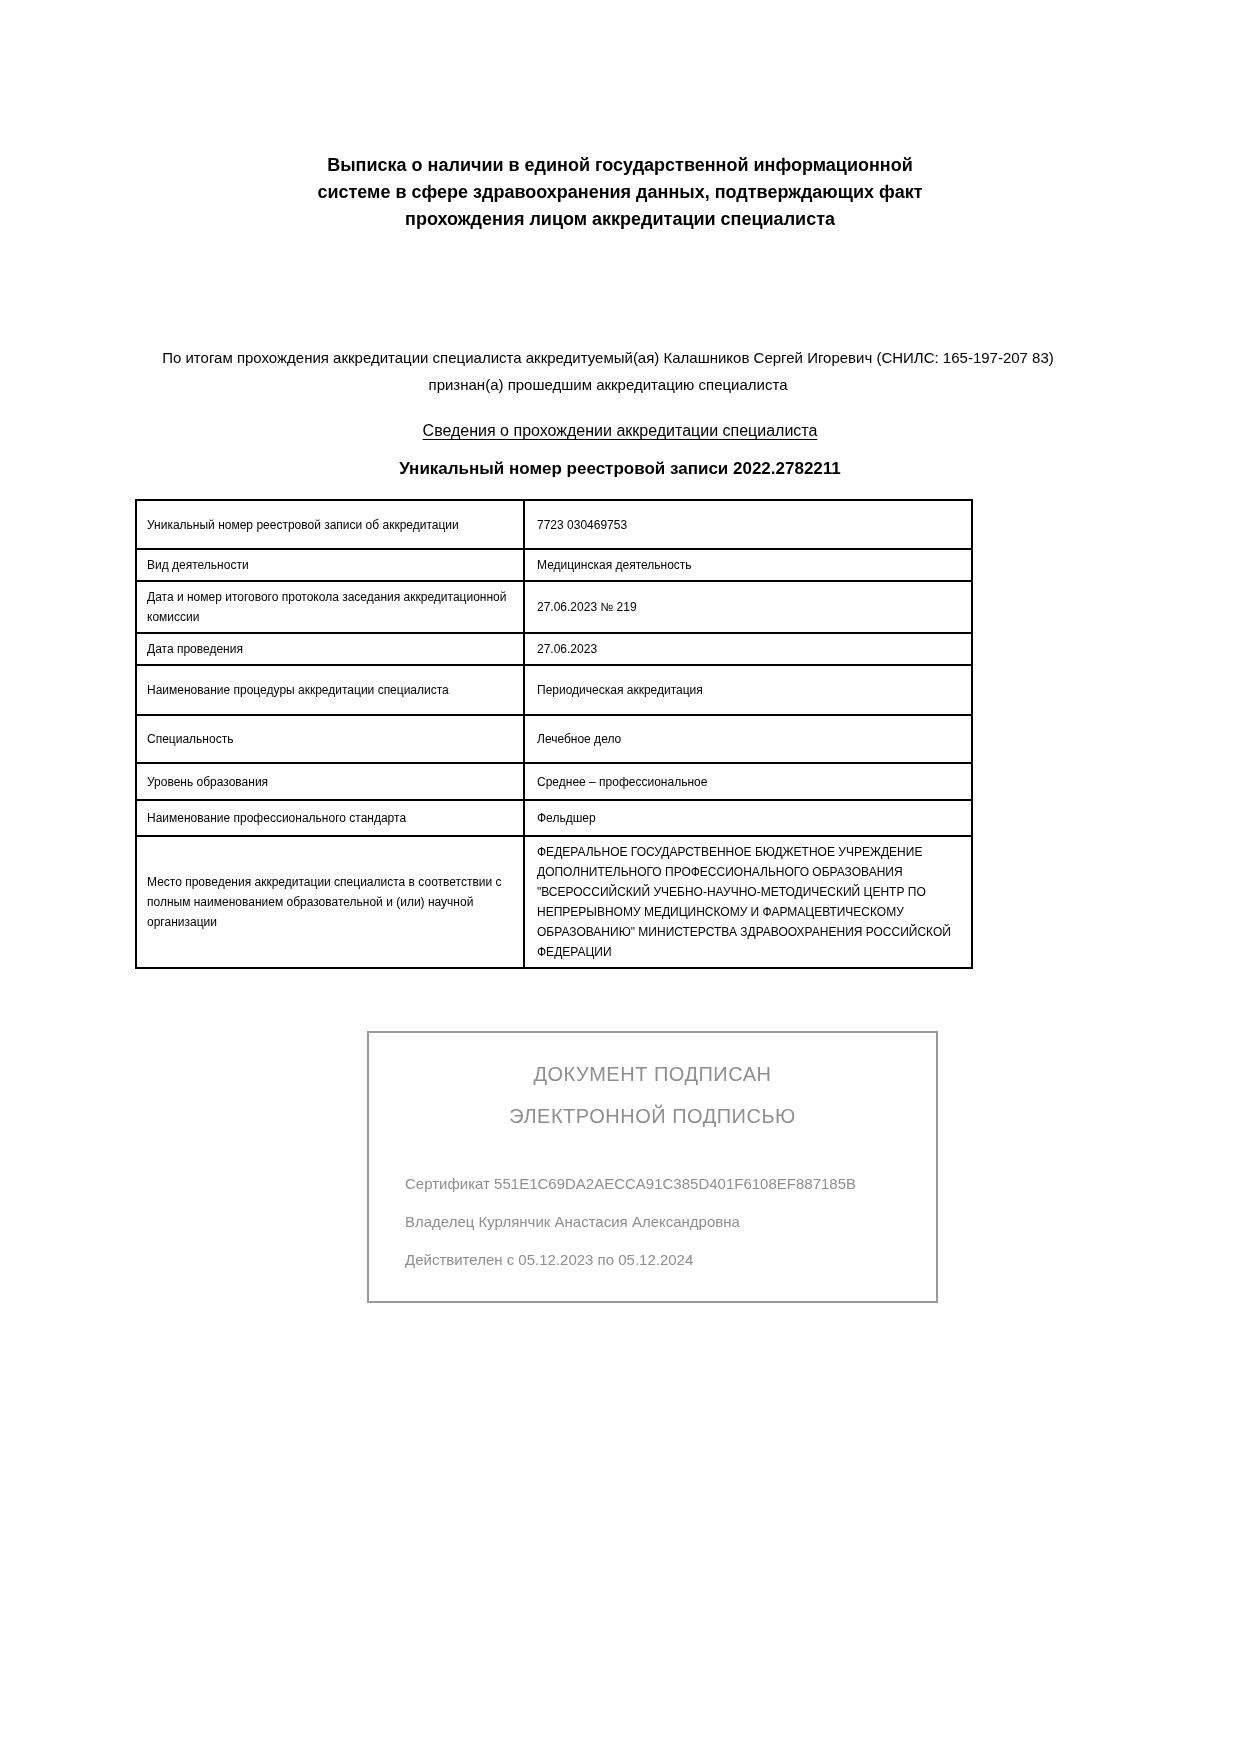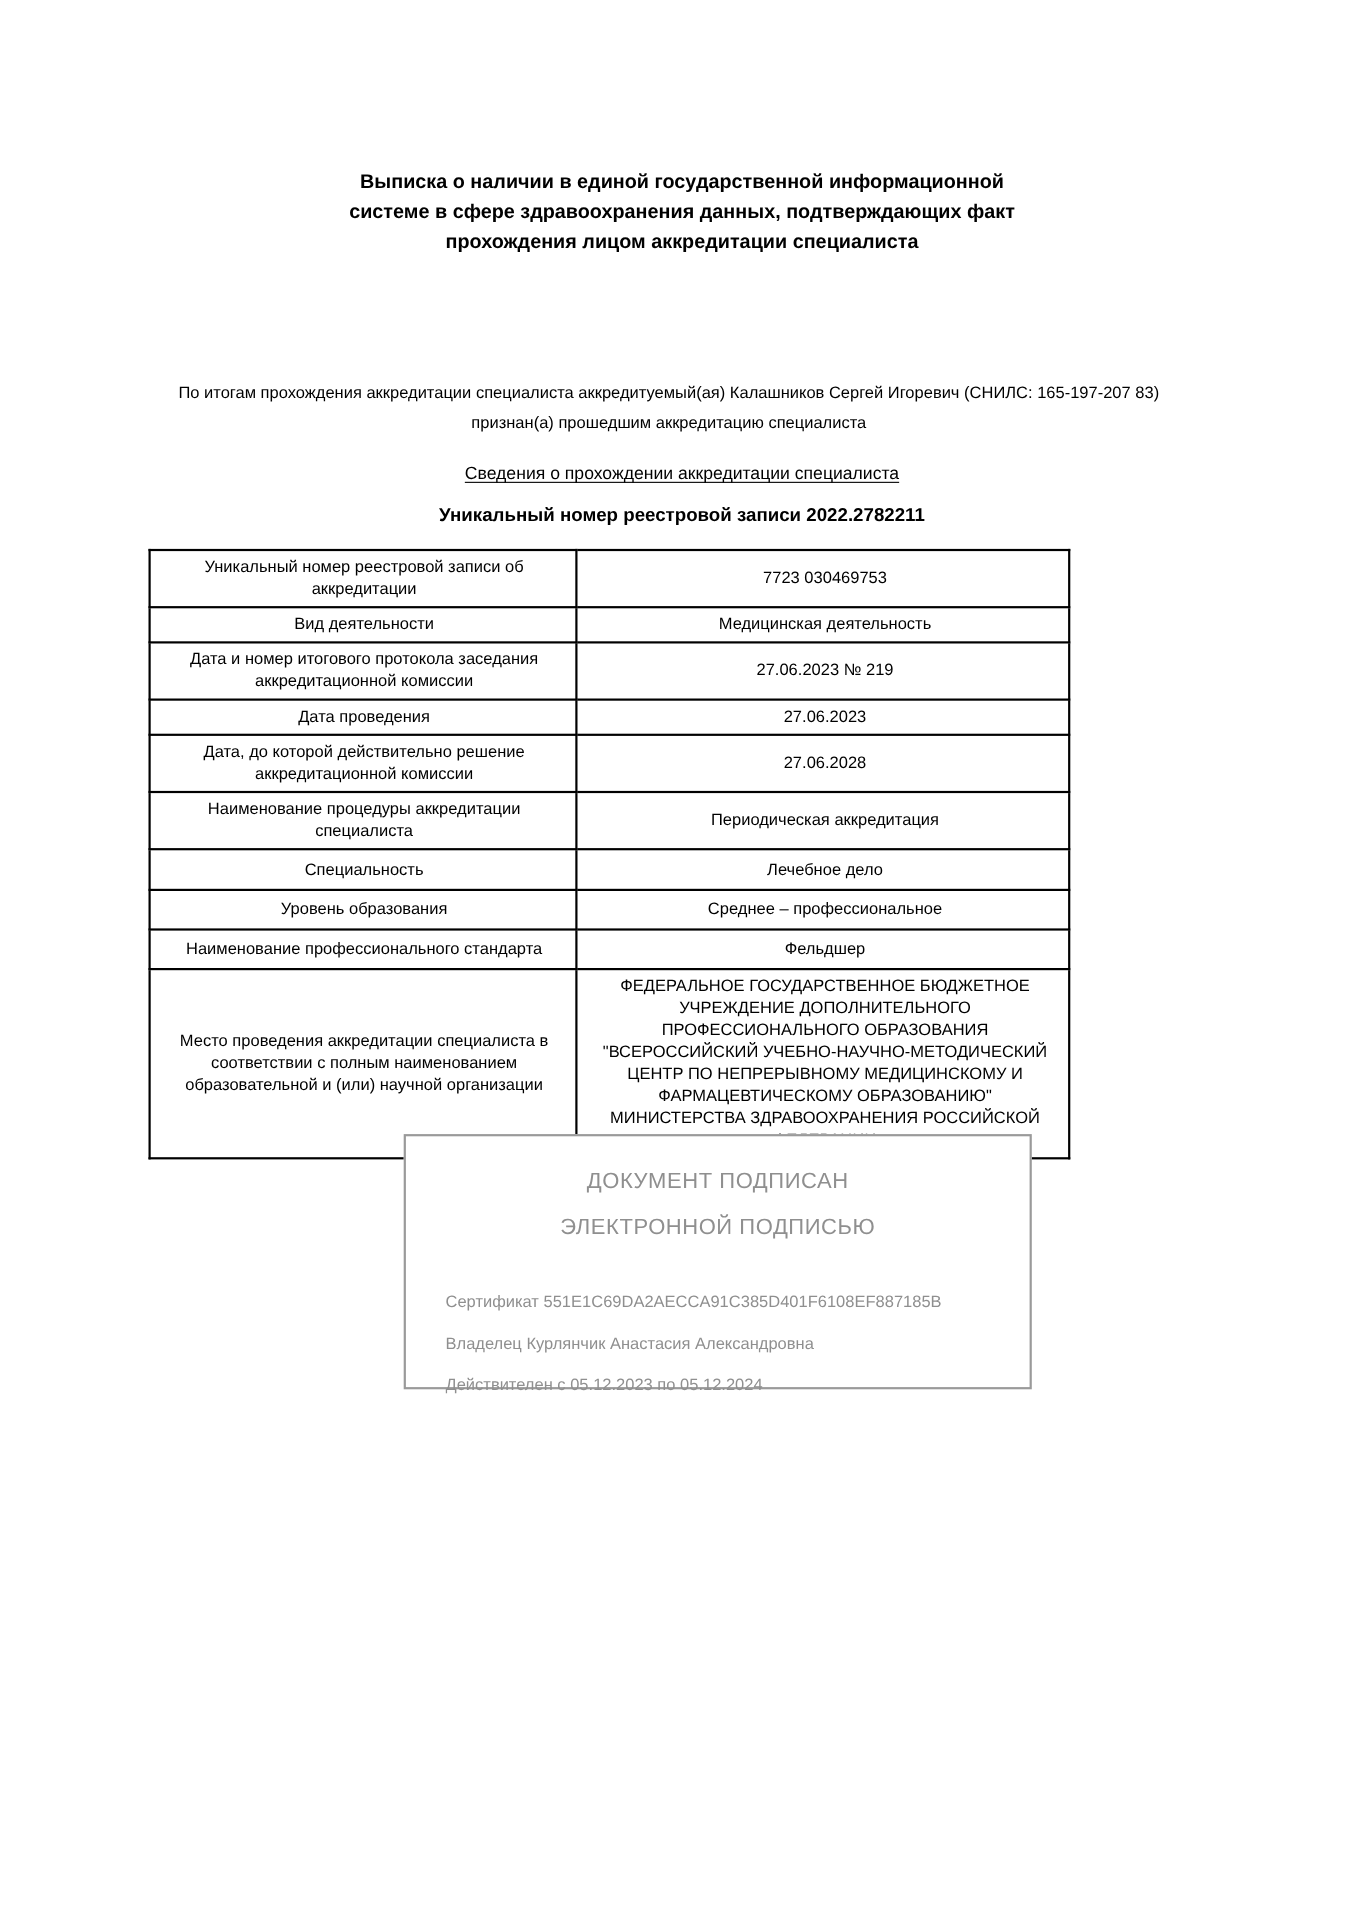--- a/index.html
+++ b/index.html
@@ -40,42 +40,42 @@
   }
 
   .registry-heading {
     position: absolute; top: 459px; left: 0; width: 100%;
     text-align: center; font-size: 17px; font-weight: bold;
   }
 
   table.acc-table {
     position: absolute; top: 499px; left: 135px; width: 836px;
     border-collapse: collapse; table-layout: fixed;
-    font-size: 15px; line-height: 20px; text-align: center;
+    font-size: 12px; line-height: 20px;
   }
   .acc-table td {
     border: 2px solid #000000;
     vertical-align: middle;
     padding: 5px 8px 5px 10px;
   }
   .acc-table td.lbl { width: 388px; }
   .acc-table td.val { width: 448px; padding-left: 12px; }
   .acc-table tr:nth-child(1) td { height: 49px; }
   .acc-table tr:nth-child(2) td { height: 22px; }
   .acc-table tr:nth-child(3) td { height: 50px; }
   .acc-table tr:nth-child(4) td { height: 20px; border-radius: 18px; }
   .acc-table tr:nth-child(5) td { height: 50px; }
   .acc-table tr:nth-child(6) td { height: 48px; }
   .acc-table tr:nth-child(7) td { height: 37px; }
   .acc-table tr:nth-child(8) td { height: 36px; }
   .acc-table tr:nth-child(9) td { height: 36px; }
   .acc-table tr:nth-child(10) td { height: 122px; }
 
   .sig-box {
-    position: absolute; left: 367px; top: 1031px; width: 571px; height: 232px;
+    position: absolute; left: 367px; top: 1031px; width: 571px; height: 272px;
     border: 2px solid #9a9a9a; color: #8f8f8f; background: #ffffff;
   }
   .sig-head { text-align: center; font-size: 20px; line-height: 23px; letter-spacing: 0.5px; }
   .sig-head.first { margin-top: 30px; }
   .sig-head.second { margin-top: 19px; }
   .sig-line { font-size: 15px; line-height: 23px; margin-left: 36px; margin-right: 14px; white-space: nowrap; overflow: hidden; }
   .sig-line.cert { margin-top: 44px; }
   .sig-line.owner { margin-top: 15px; }
   .sig-line.validity { margin-top: 15px; }
 </style>
@@ -109,24 +109,20 @@
       </tr>
       <tr>
         <td class="lbl">Дата и номер итогового протокола заседания аккредитационной комиссии</td>
         <td class="val">27.06.2023 № 219</td>
       </tr>
       <tr>
         <td class="lbl">Дата проведения</td>
         <td class="val">27.06.2023</td>
       </tr>
       <tr>
-        <td class="lbl">Дата, до которой действительно решение аккредитационной комиссии</td>
-        <td class="val">27.06.2028</td>
-      </tr>
-      <tr>
         <td class="lbl">Наименование процедуры аккредитации специалиста</td>
         <td class="val">Периодическая аккредитация</td>
       </tr>
       <tr>
         <td class="lbl">Специальность</td>
         <td class="val">Лечебное дело</td>
       </tr>
       <tr>
         <td class="lbl">Уровень образования</td>
         <td class="val">Среднее – профессиональное</td>

